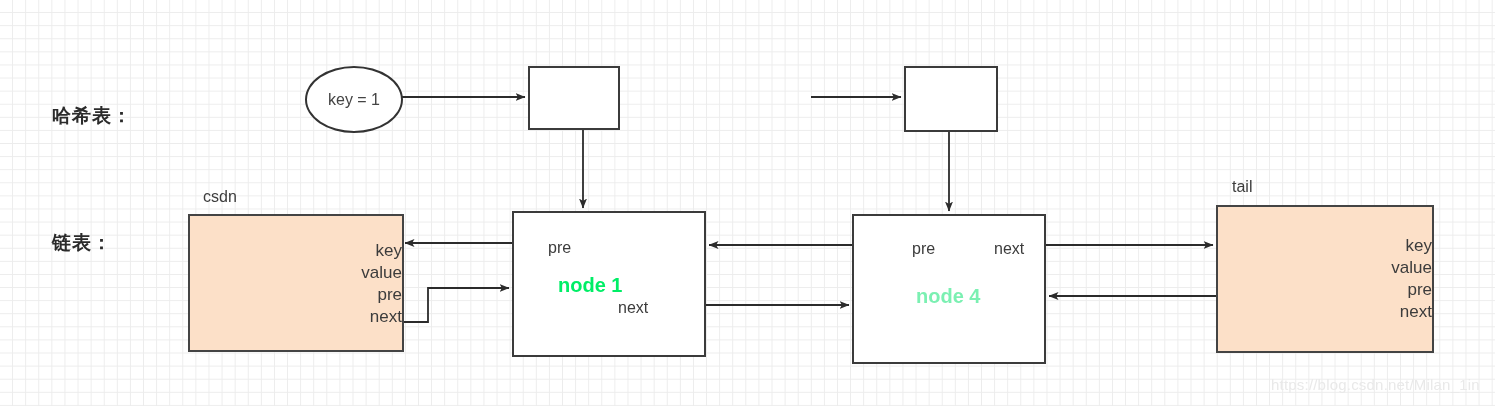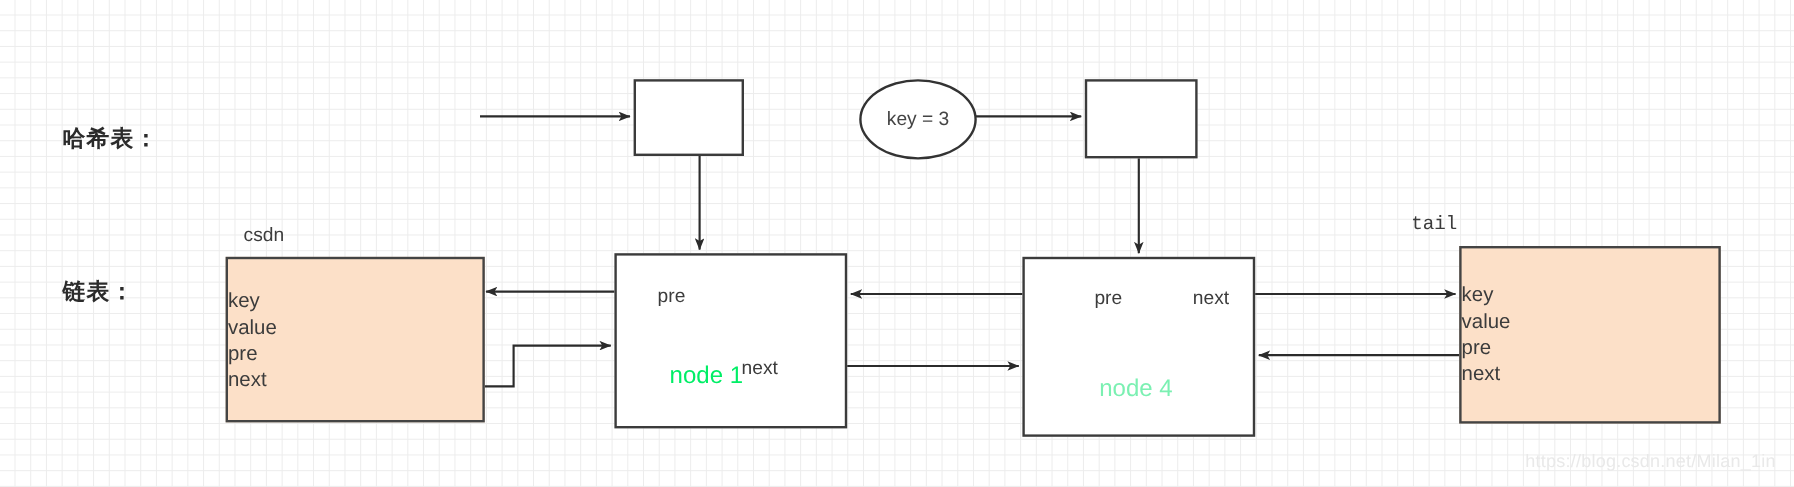--- a/index.html
+++ b/index.html
@@ -32,21 +32,21 @@
   #label-hash{left:52px;top:103px;}
   #label-list{left:52px;top:230px;text-align:center;}
 
   .node-caption{
     position:absolute;
     font-size:16px;
     color:#3c3c3c;
     white-space:nowrap;
   }
   #caption-head{left:203px;top:188px;}
-  #caption-tail{left:1176px;top:178px;font-family:Liberation Mono, monospace;}
+  #caption-tail{left:1232px;top:178px;}
 
   .ellipse{
     position:absolute;
     border:2px solid #333333;
     border-radius:50%;
     background:#ffffff;
     display:flex;align-items:center;justify-content:center;
     font-size:16px;color:#444444;
     white-space:nowrap;
   }
@@ -69,37 +69,36 @@
   .sentinel{background:#fce0c8;border-color:#444444;}
   .plain{background:#ffffff;}
 
   #node-head{left:188px;top:214px;width:216px;height:138px;}
   #node-1{left:512px;top:211px;width:194px;height:146px;}
   #node-3{left:852px;top:214px;width:194px;height:150px;}
   #node-tail{left:1216px;top:205px;width:218px;height:148px;}
 
   .sentinel-fields{
     position:absolute;left:0;right:0;top:24px;
-    text-align:left;
+    text-align:right;
     font-size:17px;line-height:22px;color:#3c3c3c;
   }
   #node-tail .sentinel-fields{top:28px;}
 
   .field{
     position:absolute;
     font-size:16px;
     color:#3c3c3c;
     white-space:nowrap;
   }
   .node-name{
     position:absolute;
     font-size:20px;
-    font-weight:normal;
+    font-weight:bold;
     white-space:nowrap;
-    margin-top:28px;
   }
   #n1-pre{left:34px;top:26px;}
   #n1-next{left:104px;top:86px;}
   #n1-name{left:44px;top:61px;color:#00ee66;}
 
   #n3-pre{left:58px;top:24px;}
   #n3-next{left:140px;top:24px;}
   #n3-name{left:62px;top:69px;color:#7bf0b2;}
 
   #watermark{
@@ -140,22 +139,22 @@
     <path d="M660,305 L849,305" stroke="#2b2b2b" stroke-width="1.8" fill="none" marker-end="url(#arrow)"></path>
 
     <path d="M1035,245 L1213,245" stroke="#2b2b2b" stroke-width="1.8" fill="none" marker-end="url(#arrow)"></path>
 
     <path d="M1310,296 L1049,296" stroke="#2b2b2b" stroke-width="1.8" fill="none" marker-end="url(#arrow)"></path>
   </svg>
 
   <div class="side-label" id="label-hash">哈希表：</div>
   <div class="side-label" id="label-list">链表：</div>
 
-  <div class="ellipse" id="ellipse-key3">
-    <span>key = 3</span>
+  <div class="ellipse" id="ellipse-key1">
+    <span>key = 1</span>
   </div>
 
   <div class="hash-box" id="hash-box-1">
     <span></span>
   </div>
   <div class="hash-box" id="hash-box-2">
     <span></span>
   </div>
 
   <div class="node-caption" id="caption-head">csdn</div>

